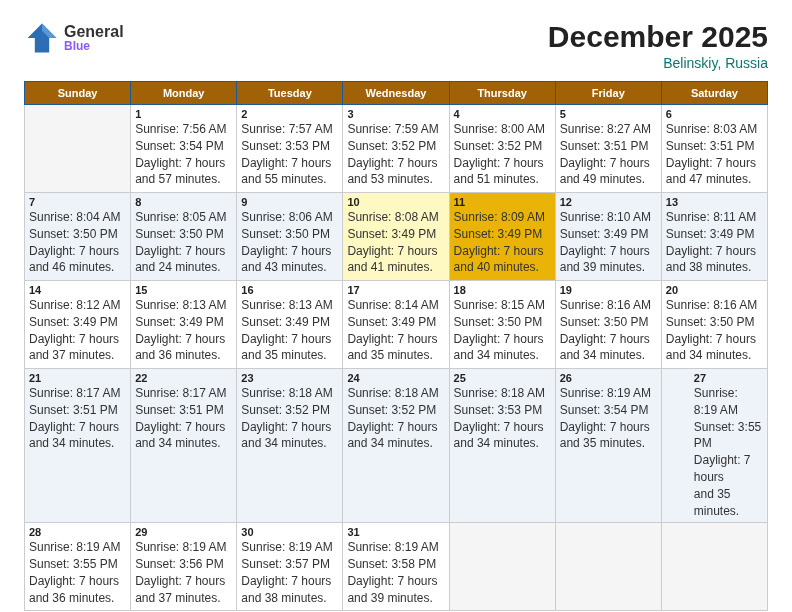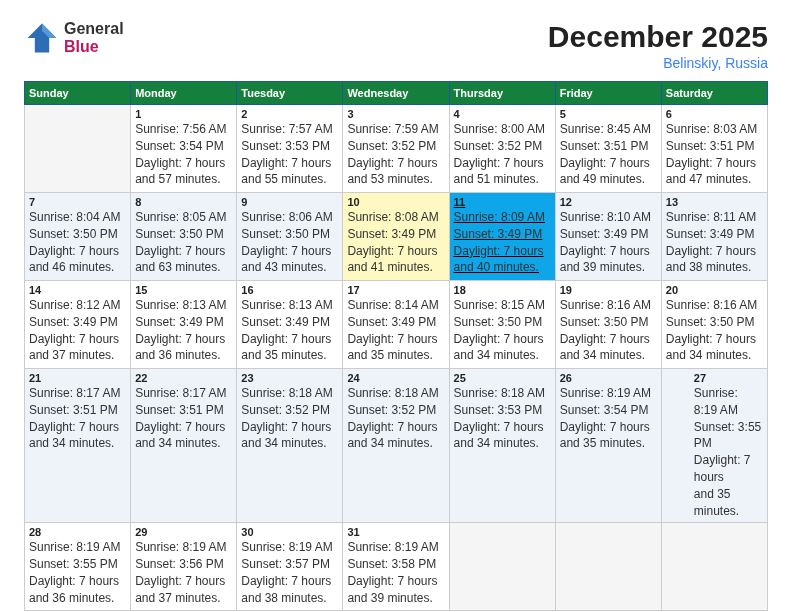--- a/index.html
+++ b/index.html
@@ -32,53 +32,53 @@
       display: flex;
       flex-direction: column;
       line-height: 1.1;
     }
     .logo-general {
       font-size: 16px;
       font-weight: bold;
       color: #333;
     }
     .logo-blue {
-      font-size: 16px;
-      font-weight: bold;
-      color: #be185d;
+      font-size: 12px;
+      font-weight: bold;
+      color: #8b5cf6;
     }
     .logo-icon {
       width: 36px;
       height: 36px;
     }
     .title-block {
       text-align: right;
     }
     .month-title {
       font-size: 30px;
       font-weight: bold;
       color: #222;
       line-height: 1.1;
     }
     .location {
       font-size: 14px;
-      color: #3b82f6;
+      color: #0f766e;
       margin-top: 2px;
     }
     .calendar {
       flex: 1;
       border-collapse: collapse;
       width: 100%;
       font-size: 9.5px;
     }
     .calendar th {
-      background-color: #15803d;
+      background-color: #a16207;
       color: #fff;
       padding: 5px 4px;
-      text-align: left;
+      text-align: center;
       font-size: 11px;
       font-weight: bold;
       border: 1px solid #1a5a9a;
     }
     .calendar td {
       border: 1px solid #ccc;
       vertical-align: top;
       padding: 3px 4px;
       width: calc(100% / 7);
       height: 88px;
@@ -159,56 +159,56 @@
           </td>
           <td style="background-color: rgb(255, 255, 255);">
             <div class="cell-content">
               <div class="day-num">4</div>
               <div class="cell-info"><span>Sunrise: 8:00 AM</span><br><span>Sunset: 3:52 PM</span><br><span>Daylight: 7 hours</span><br><span>and 51 minutes.</span></div>
             </div>
           </td>
           <td style="background-color: rgb(255, 255, 255);">
             <div class="cell-content">
               <div class="day-num">5</div>
-              <div class="cell-info"><span>Sunrise: 8:45 AM</span><br><span>Sunset: 3:51 PM</span><br><span>Daylight: 7 hours</span><br><span>and 49 minutes.</span></div>
+              <div class="cell-info"><span>Sunrise: 8:27 AM</span><br><span>Sunset: 3:51 PM</span><br><span>Daylight: 7 hours</span><br><span>and 49 minutes.</span></div>
             </div>
           </td>
           <td style="background-color: rgb(255, 255, 255);">
             <div class="cell-content">
               <div class="day-num">6</div>
               <div class="cell-info"><span>Sunrise: 8:03 AM</span><br><span>Sunset: 3:51 PM</span><br><span>Daylight: 7 hours</span><br><span>and 47 minutes.</span></div>
             </div>
           </td>
         </tr>
         <tr>
           <td style="background-color: rgb(238, 243, 250);">
             <div class="cell-content">
               <div class="day-num">7</div>
               <div class="cell-info"><span>Sunrise: 8:04 AM</span><br><span>Sunset: 3:50 PM</span><br><span>Daylight: 7 hours</span><br><span>and 46 minutes.</span></div>
             </div>
           </td>
           <td style="background-color: rgb(238, 243, 250);">
             <div class="cell-content">
               <div class="day-num">8</div>
-              <div class="cell-info"><span>Sunrise: 8:05 AM</span><br><span>Sunset: 3:50 PM</span><br><span>Daylight: 7 hours</span><br><span>and 63 minutes.</span></div>
+              <div class="cell-info"><span>Sunrise: 8:05 AM</span><br><span>Sunset: 3:50 PM</span><br><span>Daylight: 7 hours</span><br><span>and 24 minutes.</span></div>
             </div>
           </td>
           <td style="background-color: rgb(238, 243, 250);">
             <div class="cell-content">
               <div class="day-num">9</div>
               <div class="cell-info"><span>Sunrise: 8:06 AM</span><br><span>Sunset: 3:50 PM</span><br><span>Daylight: 7 hours</span><br><span>and 43 minutes.</span></div>
             </div>
           </td>
           <td style="background-color: #fef9c3;">
             <div class="cell-content">
               <div class="day-num">10</div>
               <div class="cell-info"><span>Sunrise: 8:08 AM</span><br><span>Sunset: 3:49 PM</span><br><span>Daylight: 7 hours</span><br><span>and 41 minutes.</span></div>
             </div>
           </td>
-          <td style="background-color: #0ea5e9; text-decoration: underline;">
+          <td style="background-color: #eab308;">
             <div class="cell-content">
               <div class="day-num">11</div>
               <div class="cell-info"><span>Sunrise: 8:09 AM</span><br><span>Sunset: 3:49 PM</span><br><span>Daylight: 7 hours</span><br><span>and 40 minutes.</span></div>
             </div>
           </td>
           <td style="background-color: rgb(238, 243, 250);">
             <div class="cell-content">
               <div class="day-num">12</div>
               <div class="cell-info"><span>Sunrise: 8:10 AM</span><br><span>Sunset: 3:49 PM</span><br><span>Daylight: 7 hours</span><br><span>and 39 minutes.</span></div>
             </div>

